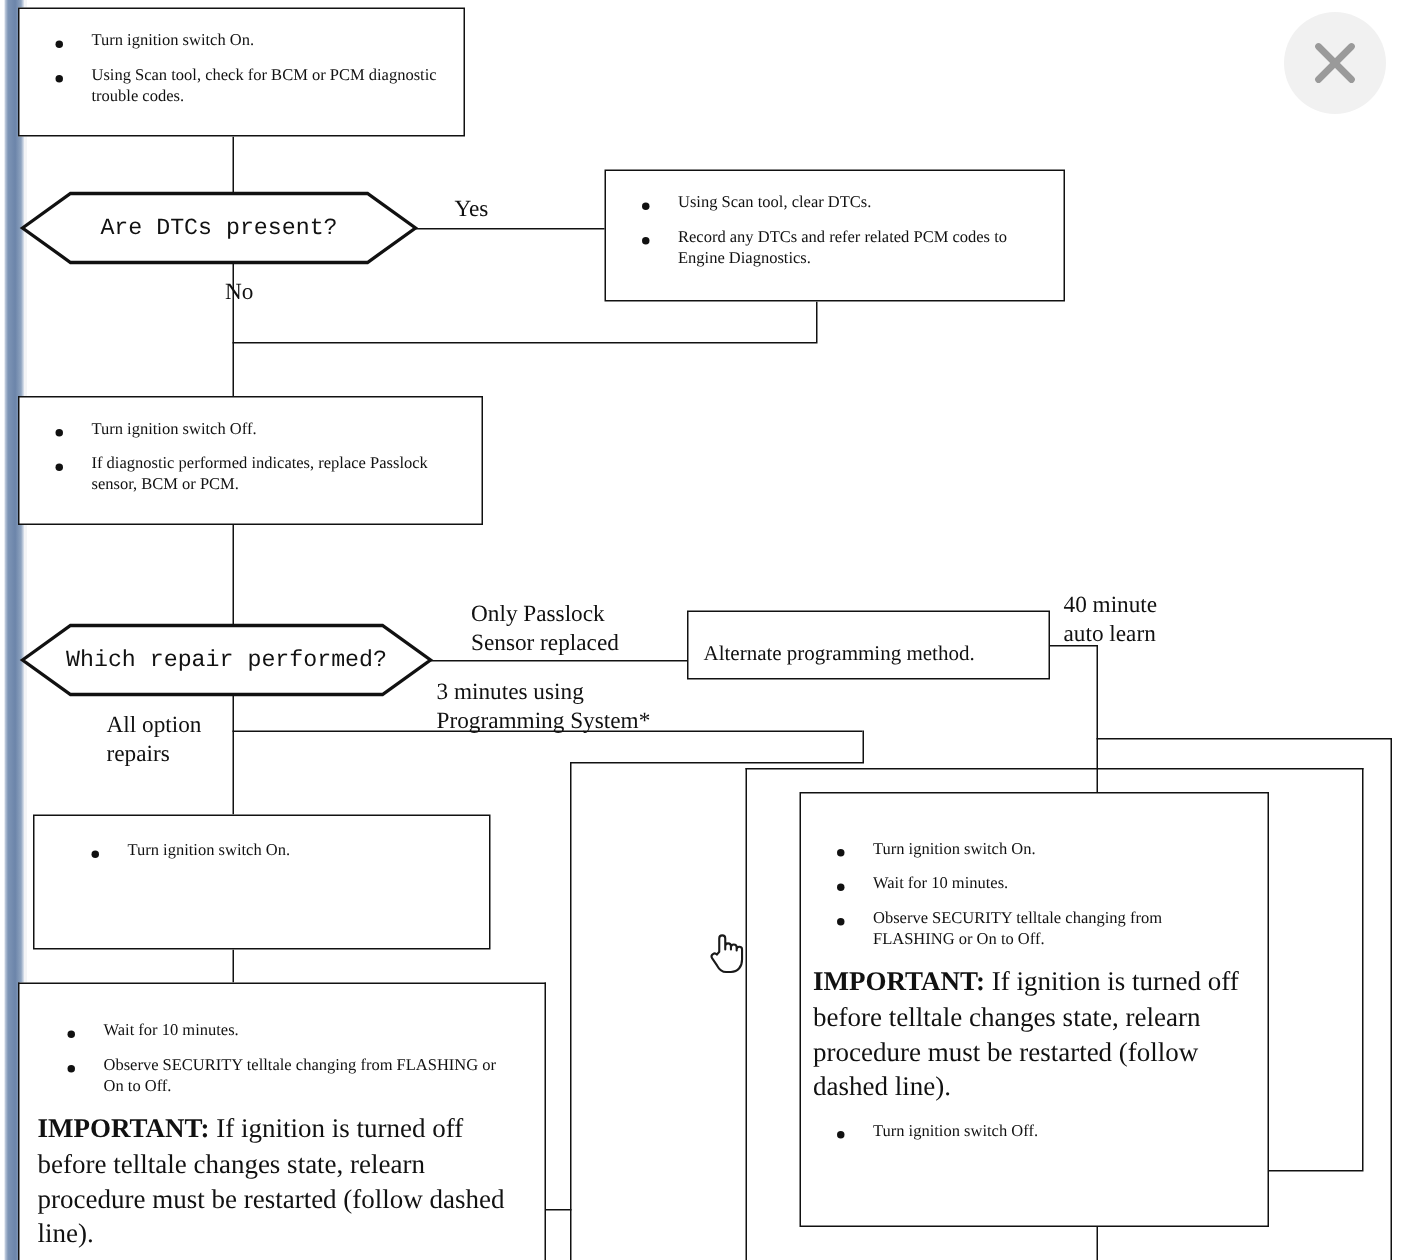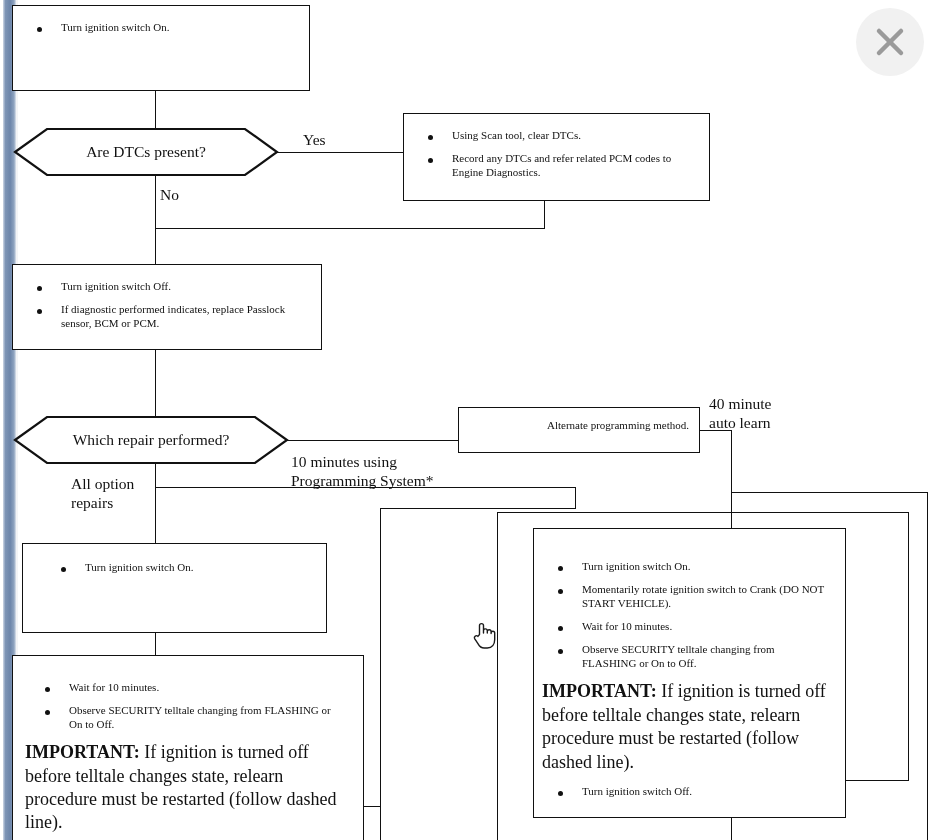--- a/index.html
+++ b/index.html
@@ -36,21 +36,21 @@
   }
   .bullets li:last-child{margin-bottom:0;}
   .bullets li:before{
     content:"";position:absolute;left:6px;top:7px;
     width:5px;height:5px;border-radius:50%;background:#111;
   }
   .note{font-size:18px;line-height:1.3;margin:10px 0 10px 0;}
   .note b{font-weight:bold;}
 
   
-  .diamond{position:absolute;}
+  .diamond{position:absolute;font-family:Liberation Mono, monospace;}
   .diamond svg{display:block;overflow:visible;}
   .diamond .dlabel{
     position:absolute;inset:0;display:flex;align-items:center;justify-content:center;
     font-size:15.5px;
   }
 
   .edge-label{position:absolute;font-size:15.5px;line-height:1.24;white-space:pre-line;}
 
   .boxtext{position:absolute;left:0;right:0;padding:14px 16px 12px 18px;box-sizing:border-box;}
 
@@ -107,31 +107,32 @@
   <div class="hline" style="left:330px;top:806px;width:51px;"></div>
   <div class="vline" style="left:330px;top:660px;height:147px;"></div>
 
   <div class="vline" style="left:155px;top:633px;height:22px;"></div>
 
   <div class="vline" style="left:731px;top:818px;height:22px;"></div>
 
   <div class="fc-box" style="left:12px;top:5px;width:298px;height:86px;">
     <ul class="bullets boxtext" style="top:0;">
       <li>Turn ignition switch On.</li>
+      <li>Using Scan tool, check for BCM or PCM diagnostic trouble codes.</li>
     </ul>
   </div>
 
   <div class="diamond" style="left:14px;top:127px;width:264px;height:50px;">
     <svg width="264" height="50" viewBox="0 0 264 50">
       <polygon points="1,25 33,2 231,2 263,25 231,48 33,48" fill="#ffffff" stroke="#111111" stroke-width="2.2"></polygon>
     </svg>
     <div class="dlabel">Are DTCs present?</div>
   </div>
   <div class="edge-label" style="left:303px;top:130px;">Yes</div>
-  <div class="edge-label" style="left:160px;top:185px;">No</div>
+  <div class="edge-label" style="left:150px;top:185px;">No</div>
 
   <div class="fc-box" style="left:403px;top:113px;width:307px;height:88px;">
     <ul class="bullets boxtext" style="top:0;">
       <li>Using Scan tool, clear DTCs.</li>
       <li>Record any DTCs and refer related PCM codes to Engine Diagnostics.</li>
     </ul>
   </div>
 
   <div class="fc-box" style="left:12px;top:264px;width:310px;height:86px;">
     <ul class="bullets boxtext" style="top:0;">
@@ -139,29 +140,31 @@
       <li>If diagnostic performed indicates, replace Passlock sensor, BCM or PCM.</li>
     </ul>
   </div>
 
   <div class="diamond" style="left:14px;top:415px;width:274px;height:50px;text-align:right;">
     <svg width="274" height="50" viewBox="0 0 274 50">
       <polygon points="1,25 33,2 241,2 273,25 241,48 33,48" fill="#ffffff" stroke="#111111" stroke-width="2.2"></polygon>
     </svg>
     <div class="dlabel">Which repair performed?</div>
   </div>
-  <div class="edge-label" style="left:291px;top:452px;">10 minutes using
+  <div class="edge-label" style="left:314px;top:400px;">Only Passlock
+Sensor replaced</div>
+  <div class="edge-label" style="left:291px;top:452px;">3 minutes using
 Programming System*</div>
   <div class="edge-label" style="left:71px;top:474px;">All option
 repairs</div>
   <div class="edge-label" style="left:709px;top:394px;">40 minute
 auto learn</div>
 
   <div class="fc-box" style="left:458px;top:407px;width:242px;height:46px;">
-    <div class="boxtext" style="top:11px;padding:0 10px;text-align:right;font-size:11px;">Alternate programming method.</div>
+    <div class="boxtext" style="top:21px;padding:0 10px;text-align:left;font-size:14px;">Alternate programming method.</div>
   </div>
 
   <div class="fc-box" style="left:22px;top:543px;width:305px;height:90px;">
     <ul class="bullets boxtext" style="top:2px;padding-left:32px;">
       <li>Turn ignition switch On.</li>
     </ul>
   </div>
 
   <div class="fc-box" style="left:12px;top:655px;width:352px;height:200px;border-bottom:none;">
     <div class="boxtext" style="top:0;padding:24px 18px 0 26px;">
@@ -175,21 +178,20 @@
       <ul class="bullets">
         <li>Turn ignition switch Off.</li>
       </ul>
     </div>
   </div>
 
   <div class="fc-box" style="left:533px;top:528px;width:313px;height:290px;">
     <div class="boxtext" style="top:0;padding:30px 16px 0 18px;">
       <ul class="bullets" style="padding-left:0;">
         <li>Turn ignition switch On.</li>
-        <li>Momentarily rotate ignition switch to Crank (DO NOT START VEHICLE).</li>
         <li>Wait for 10 minutes.</li>
         <li>Observe SECURITY telltale changing from FLASHING or On to Off.</li>
       </ul>
       <p class="note" style="margin-left:-10px;">
         <b>IMPORTANT:</b><span> If ignition is turned off before telltale changes state, relearn procedure must be restarted (follow dashed line).</span>
       </p>
       <ul class="bullets" style="padding-left:0;">
         <li>Turn ignition switch Off.</li>
       </ul>
     </div>

